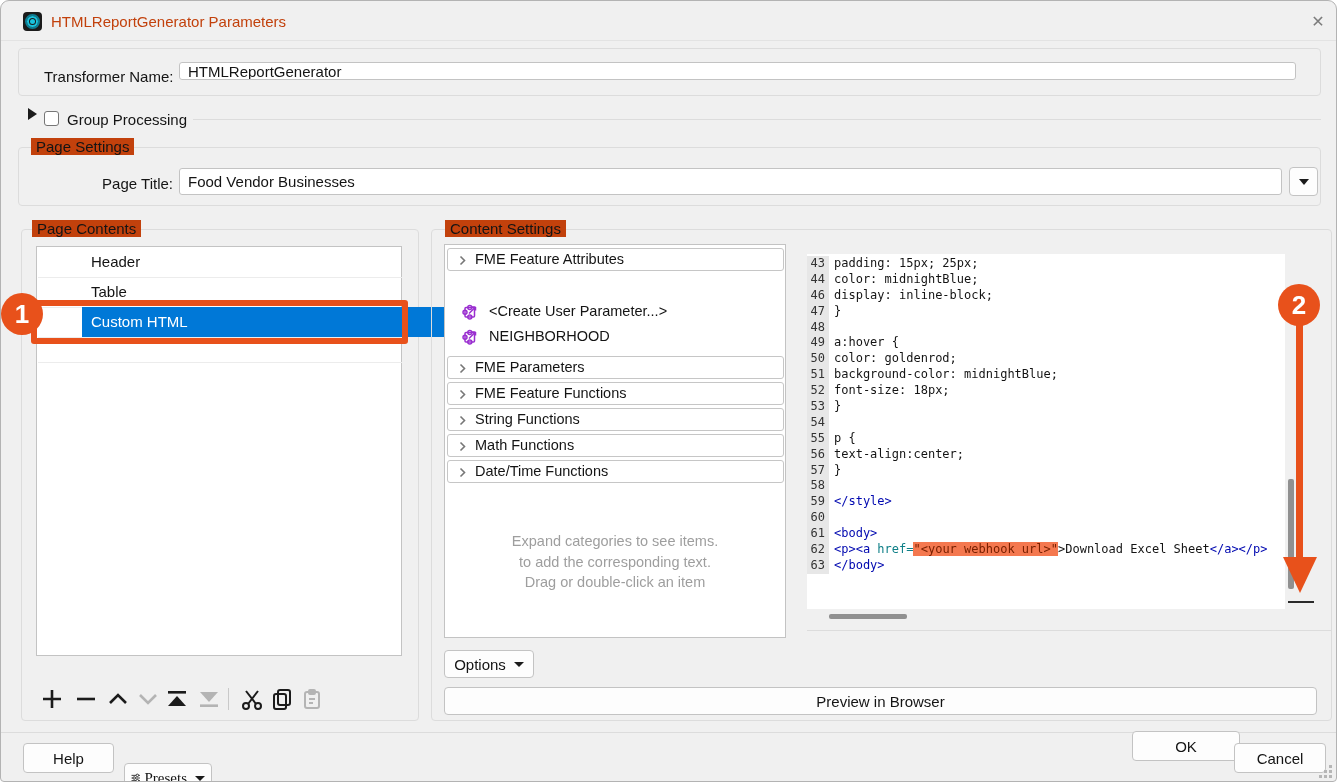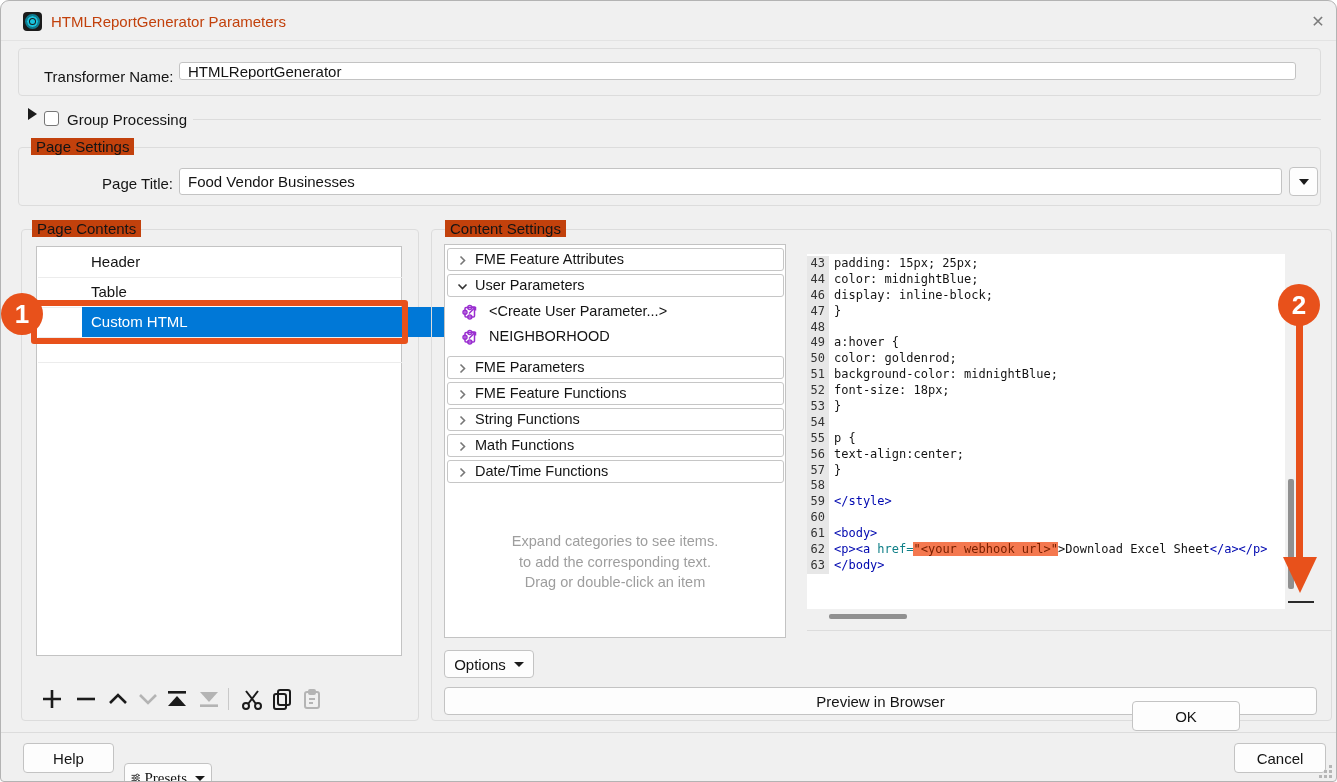--- a/index.html
+++ b/index.html
@@ -171,26 +171,20 @@
     <div class="hint" style="top:286px;" id="hint-block">
         <div>Expand categories to see items.</div>
         <div>to add the corresponding text.</div>
         <div>Drag or double-click an item</div>
       </div>
   <div class="tree-box" style="top: 3px;">
         <svg class="chev" width="11" height="11" viewBox="0 0 11 11">
           <path d="M3.5 1.5L7.5 5.5L3.5 9.5" stroke="#777" stroke-width="1.6" fill="none"></path>
         </svg>
         <span class="lbl">FME Feature Attributes</span>
-      </div>
-      <div class="tree-box" style="top: 29px;">
-        <svg class="chev" width="11" height="11" viewBox="0 0 11 11">
-          <path d="M1.5 3.5L5.5 7.5L9.5 3.5" stroke="#333" stroke-width="1.6" fill="none"></path>
-        </svg>
-        <span class="lbl">User Parameters</span>
       </div>
       <div class="tree-child" style="top: 55px;">
         <svg class="param-ic" width="17" height="17" viewBox="0 0 17 17">
           <g stroke="#9a2fd0" stroke-width="1.5" fill="none">
             <rect x="3" y="4.5" width="9.5" height="9.5" rx="1"></rect>
             <circle cx="7.8" cy="4.5" r="2"></circle>
             <circle cx="3" cy="9.2" r="2"></circle>
             <circle cx="7.8" cy="14" r="2"></circle>
             <path d="M7 10.5L13.5 4M13.5 4h-3.4M13.5 4v3.4"></path>
           </g>
@@ -290,21 +284,21 @@
           <circle cx="12" cy="4" r="2.4"></circle>
         <line x1="1" y1="9" x2="17" y2="9"></line>
           <circle cx="6" cy="9" r="2.4"></circle>
         <line x1="1" y1="14" x2="17" y2="14"></line>
           <circle cx="12" cy="14" r="2.4"></circle>
       </g>
     </svg>
     <span style="margin-left:4px;">Presets</span>
     <span class="caret" style="border-top-width:5px;"></span>
   </button>
-  <button class="abs btn" style="left:1131px;top:700px;width:108px;height:30px;">OK</button>
+  <button class="abs btn" style="left:1131px;top:730px;width:108px;height:30px;">OK</button>
   <button class="abs btn" style="left:1233px;top:742px;width:92px;height:30px;">Cancel</button>
 
   <svg class="abs" style="left:1317px;top:763px;" width="15" height="15">
     <g fill="#b6b6b6">
       <rect x="11" y="1" width="3" height="3"></rect>
         <rect x="6" y="6" width="3" height="3"></rect>
       <rect x="11" y="6" width="3" height="3"></rect>
         <rect x="1" y="11" width="3" height="3"></rect>
       <rect x="6" y="11" width="3" height="3"></rect>
         <rect x="11" y="11" width="3" height="3"></rect>

